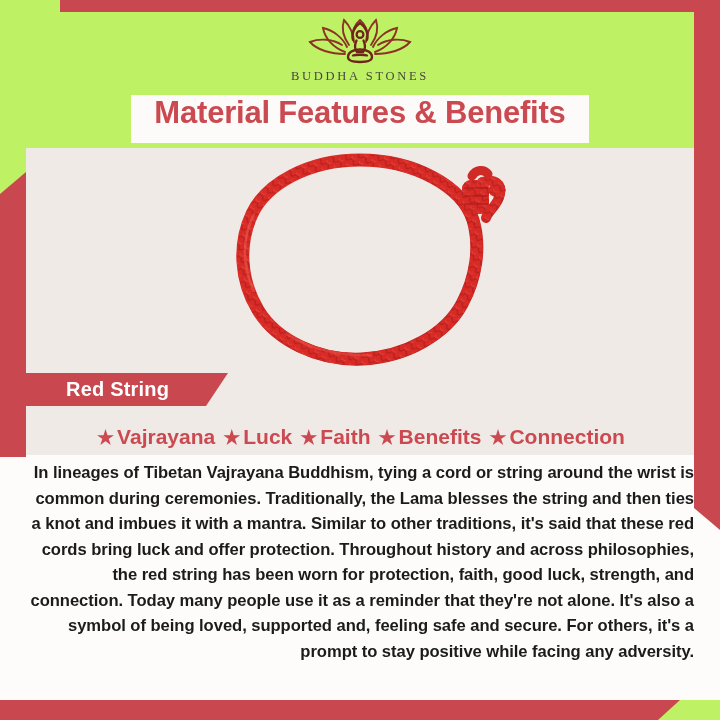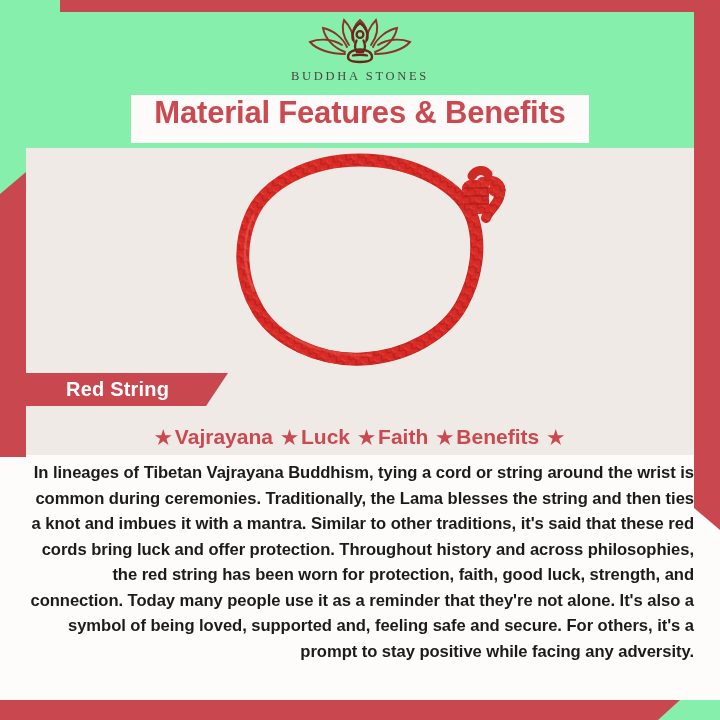--- a/index.html
+++ b/index.html
@@ -3,21 +3,21 @@
 <meta charset="utf-8">
 <style>
   * { margin:0; padding:0; box-sizing:border-box; }
   html,body { width:720px; height:720px; }
   body {
     font-family:"Liberation Sans", sans-serif;
     background:#F7F2EE;
     overflow:hidden;
     position:relative;
   }
-  #page { position:absolute; inset:0; width:720px; height:720px; overflow:hidden; background:#86efac; }
+  #page { position:absolute; inset:0; width:720px; height:720px; overflow:hidden; background:#bef264; }
 
   
   .bar { position:absolute; background:#C9474F; }
   #bar-top    { left:60px;  top:0;    width:660px; height:12px; }
   #bar-right  { left:694px; top:0;    width:26px;  height:530px;
                 clip-path:polygon(0 0, 100% 0, 100% 100%, 0 calc(100% - 22px)); }
   #bar-left   { left:0;     top:172px; width:26px;  height:285px;
                 clip-path:polygon(0 22px, 100% 0, 100% 100%, 0 100%); }
   #bar-bottom { left:0;     top:700px; width:680px; height:20px;
                 clip-path:polygon(0 0, 100% 0, calc(100% - 22px) 100%, 0 100%); }
@@ -198,18 +198,19 @@
     <span class="kw">
       <span class="star">★</span>
       <span>Faith</span>
     </span>
     <span class="kw">
       <span class="star">★</span>
       <span>Benefits</span>
     </span>
     <span class="kw">
       <span class="star">★</span>
+      <span>Connection</span>
     </span>
   </div>
 
   <p id="body-text">In lineages of Tibetan Vajrayana Buddhism, tying a cord or string around the wrist is common during ceremonies. Traditionally, the Lama blesses the string and then ties a knot and imbues it with a mantra. Similar to other traditions, it's said that these red cords bring luck and offer protection. Throughout history and across philosophies, the red string has been worn for protection, faith, good luck, strength, and connection. Today many people use it as a reminder that they're not alone. It's also a symbol of being loved, supported and, feeling safe and secure. For others, it's a prompt to stay positive while facing any adversity.</p>
 
 </div>
 
 </body></html>

